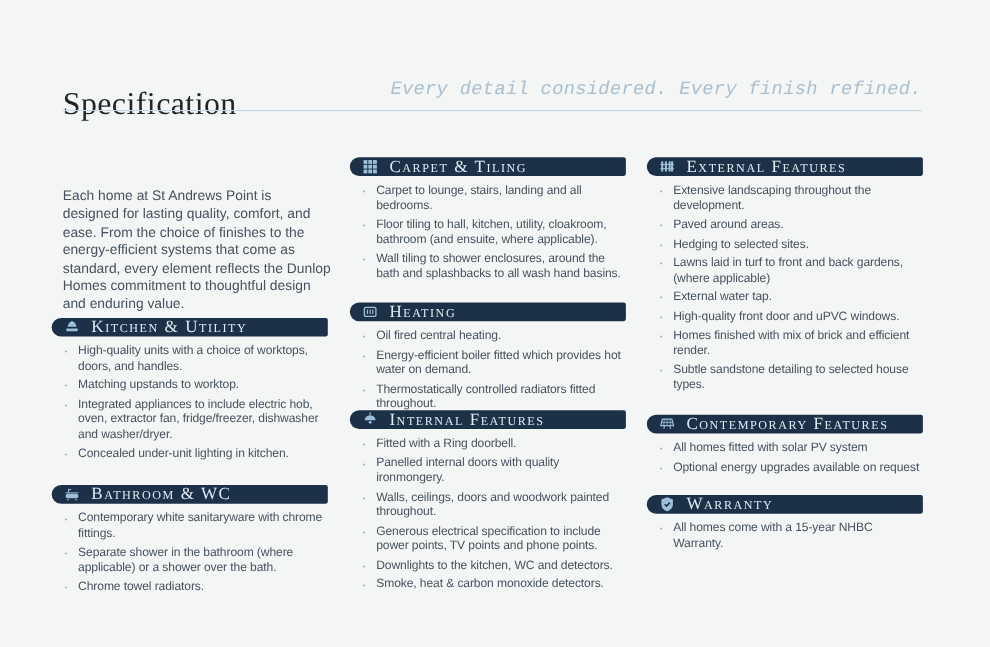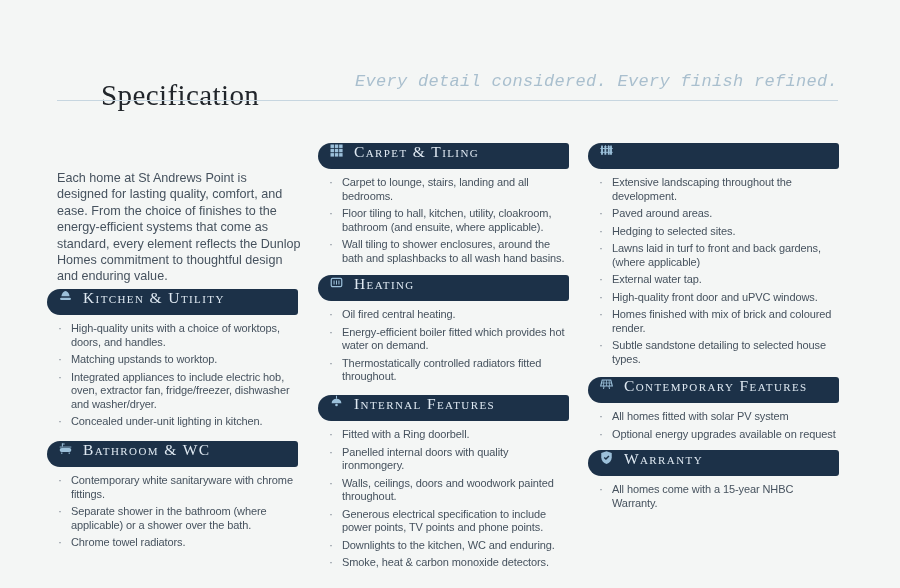--- a/index.html
+++ b/index.html
@@ -14,40 +14,40 @@
   html,body{margin:0;padding:0;}
   body{
     width:900px;height:588px;position:relative;overflow:hidden;
     background:var(--bg);
     font-family:"Liberation Sans",sans-serif;
     color:var(--body);
   }
   .page-title{
     position:absolute;left:57px;top:60px;
     font-family:"Liberation Serif",serif;font-weight:400;
-    font-size:29px;color:#22262b;letter-spacing:.4px;margin-left:44px;
+    font-size:29px;color:#22262b;letter-spacing:.4px;
   }
   .tagline{
     position:absolute;right:62px;top:72px;
     font-family:Liberation Mono, monospace;font-style:italic;
     font-size:17px;color:var(--tagline);letter-spacing:.3px;
   }
   .rule{
     position:absolute;left:57px;top:100px;width:781px;height:1px;
     background:var(--divider);
   }
   .intro{
     position:absolute;left:57px;top:142px;width:244px;
     font-size:12.6px;line-height:16.4px;color:var(--body);margin-top:28px;
   }
   .section{position:absolute;width:251px;}
   .bar{
-    height:26px;background:var(--bar);
+    height:17px;background:var(--bar);
     border-radius:13px 3px 3px 13px;
-    display:flex;align-items:flex-start;padding:0 8px 0 11px;
+    display:flex;align-items:center;padding:0 8px 0 11px;
   }
   .ic{width:15px;height:15px;flex:0 0 15px;display:inline-flex;}
   .ic svg{width:15px;height:15px;display:block;}
   .lbl{
     margin-left:10px;
     font-family:"Liberation Serif",serif;
     font-variant:small-caps;
     font-size:15.5px;letter-spacing:1.4px;
     color:#dfe9f2;white-space:nowrap;
   }
@@ -186,21 +186,21 @@
         <span class="dot">·</span>
         <span class="txt">Energy-efficient boiler fitted which provides hot water on demand.</span>
       </li>
       <li>
         <span class="dot">·</span>
         <span class="txt">Thermostatically controlled radiators fitted throughout.</span>
       </li>
     </ul>
 </section>
 
-<section class="section" style="left:318px;top:395px;">
+<section class="section" style="left:318px;top:373px;">
   <div class="bar">
     <span class="ic">
       <svg viewBox="0 0 16 16" fill="#9cc0da">
           <rect x="7.45" y="0.8" width="1.1" height="3.2"></rect>
           <path d="M2.8 8.7 C2.8 5.6 5 3.9 8 3.9 C11 3.9 13.2 5.6 13.2 8.7 Z"></path>
           <circle cx="8" cy="10.6" r="1.4"></circle>
         </svg>
     </span>
     <span class="lbl">Internal Features</span>
   </div>
@@ -216,41 +216,42 @@
       <li>
         <span class="dot">·</span>
         <span class="txt">Walls, ceilings, doors and woodwork painted throughout.</span>
       </li>
       <li>
         <span class="dot">·</span>
         <span class="txt">Generous electrical specification to include power points, TV points and phone points.</span>
       </li>
       <li>
         <span class="dot">·</span>
-        <span class="txt">Downlights to the kitchen, WC and enduring.</span>
+        <span class="txt">Downlights to the kitchen, WC and detectors.</span>
       </li>
       <li>
         <span class="dot">·</span>
         <span class="txt">Smoke, heat &amp; carbon monoxide detectors.</span>
       </li>
     </ul>
 </section>
 
 <section class="section" style="left:588px;top:143px;">
   <div class="bar">
     <span class="ic">
       <svg viewBox="0 0 16 16" fill="#9cc0da">
           <path d="M3.2 2.2 L4.2 3.4 V12.6 H2.2 V3.4 Z"></path>
           <path d="M6.8 2.2 L7.8 3.4 V12.6 H5.8 V3.4 Z"></path>
           <path d="M10.4 2.2 L11.4 3.4 V12.6 H9.4 V3.4 Z"></path>
           <path d="M14 2.2 L15 3.4 V12.6 H13 V3.4 Z" transform="translate(-1.2 0)"></path>
           <rect x="1.4" y="5.4" width="13.2" height="1"></rect>
           <rect x="1.4" y="9.4" width="13.2" height="1"></rect>
         </svg>
     </span>
+    <span class="lbl">External Features</span>
   </div>
   <ul class="list">
       <li>
         <span class="dot">·</span>
         <span class="txt">Extensive landscaping throughout the development.</span>
       </li>
       <li>
         <span class="dot">·</span>
         <span class="txt">Paved around areas.</span>
       </li>
@@ -265,21 +266,21 @@
       <li>
         <span class="dot">·</span>
         <span class="txt">External water tap.</span>
       </li>
       <li>
         <span class="dot">·</span>
         <span class="txt">High-quality front door and uPVC windows.</span>
       </li>
       <li>
         <span class="dot">·</span>
-        <span class="txt">Homes finished with mix of brick and coloured render.</span>
+        <span class="txt">Homes finished with mix of brick and efficient render.</span>
       </li>
       <li>
         <span class="dot">·</span>
         <span class="txt">Subtle sandstone detailing to selected house types.</span>
       </li>
     </ul>
 </section>
 
 <section class="section" style="left:588px;top:377px;">
   <div class="bar">

